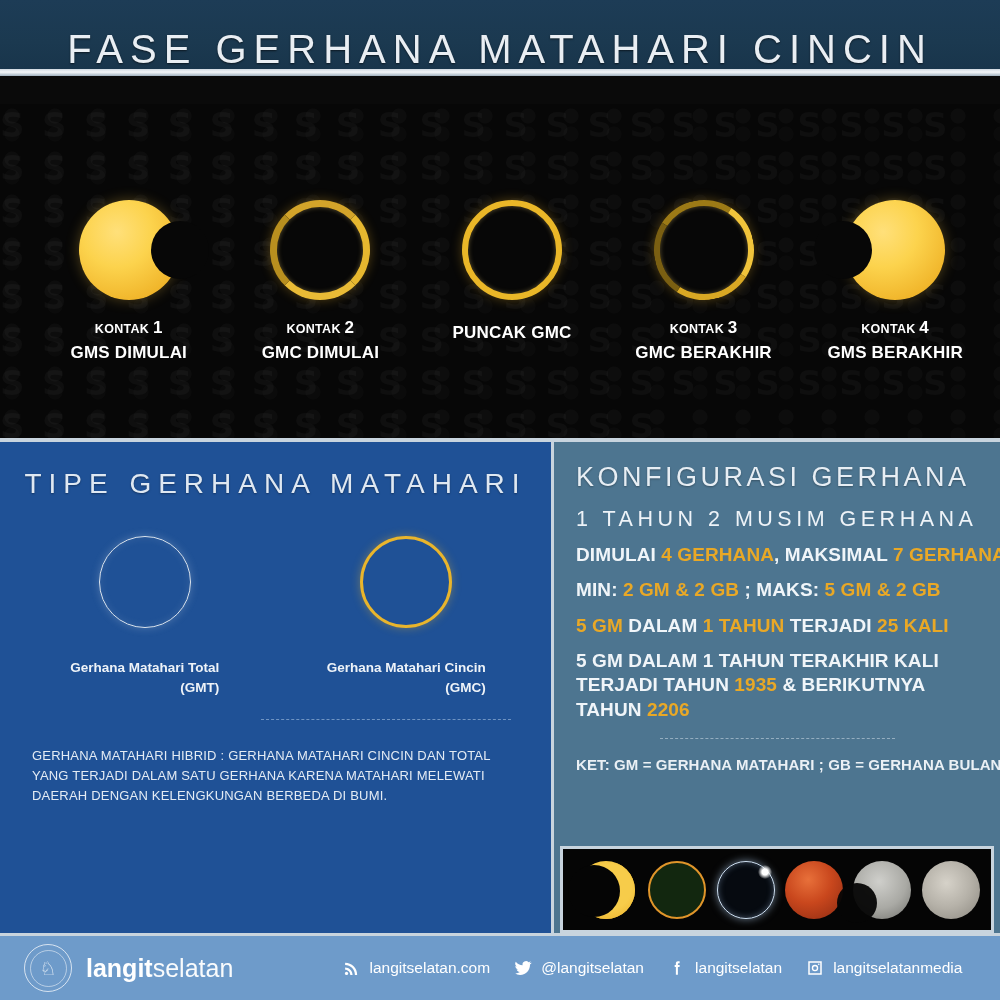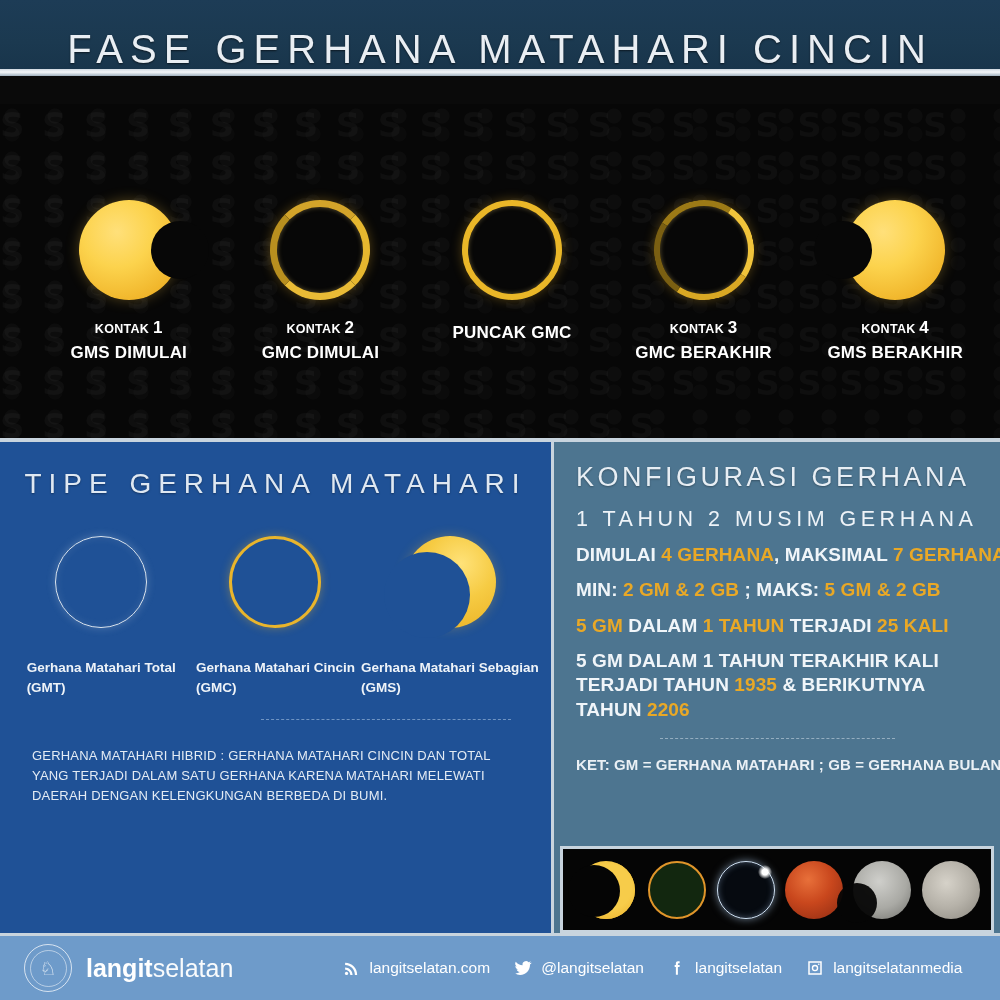--- a/index.html
+++ b/index.html
@@ -138,21 +138,21 @@
   .types-row{
     margin-top:36px;
     display:flex;justify-content:space-around;align-items:flex-start;
     padding:0 14px;
   }
   .type{
     width:165px;display:flex;flex-direction:column;align-items:center;
   }
   .type .art{position:relative;width:92px;height:92px;margin-bottom:30px;}
   .type .tl{
-    font-size:13.5px;font-weight:700;color:#eef3f8;text-align:left;line-height:1.45;
+    font-size:13.5px;font-weight:700;color:#eef3f8;text-align:right;line-height:1.45;
     white-space:nowrap;
   }
   .corona-ring{
     position:absolute;inset:0;border-radius:50%;
     border:1.6px solid #dce5ee;
     box-sizing:border-box;
     box-shadow:0 0 9px rgba(220,230,240,.25), inset 0 0 8px rgba(220,230,240,.12);
   }
   .gold-ring{
     position:absolute;inset:0;border-radius:50%;
@@ -371,30 +371,20 @@
           <div class="tl">
             <span>Gerhana Matahari Total</span><br><span>(GMT)</span>
           </div>
         </div>
         <div class="type">
           <div class="art">
               <div class="gold-ring"></div>
             </div>
           <div class="tl">
             <span>Gerhana Matahari Cincin</span><br><span>(GMC)</span>
-          </div>
-        </div>
-        <div class="type">
-          <div class="art">
-              <div class="crescent">
-                <div class="cut"></div>
-              </div>
-            </div>
-          <div class="tl">
-            <span>Gerhana Matahari Sebagian</span><br><span>(GMS)</span>
           </div>
         </div>
       </div>
 
       <div class="dashed-left"></div>
       <div id="left-note">GERHANA MATAHARI HIBRID : GERHANA MATAHARI CINCIN DAN TOTAL YANG TERJADI DALAM SATU GERHANA KARENA MATAHARI MELEWATI DAERAH DENGAN KELENGKUNGAN BERBEDA DI BUMI.</div>
     </div>
 
     <div id="panel-right">
       <div id="right-title">KONFIGURASI GERHANA</div>

